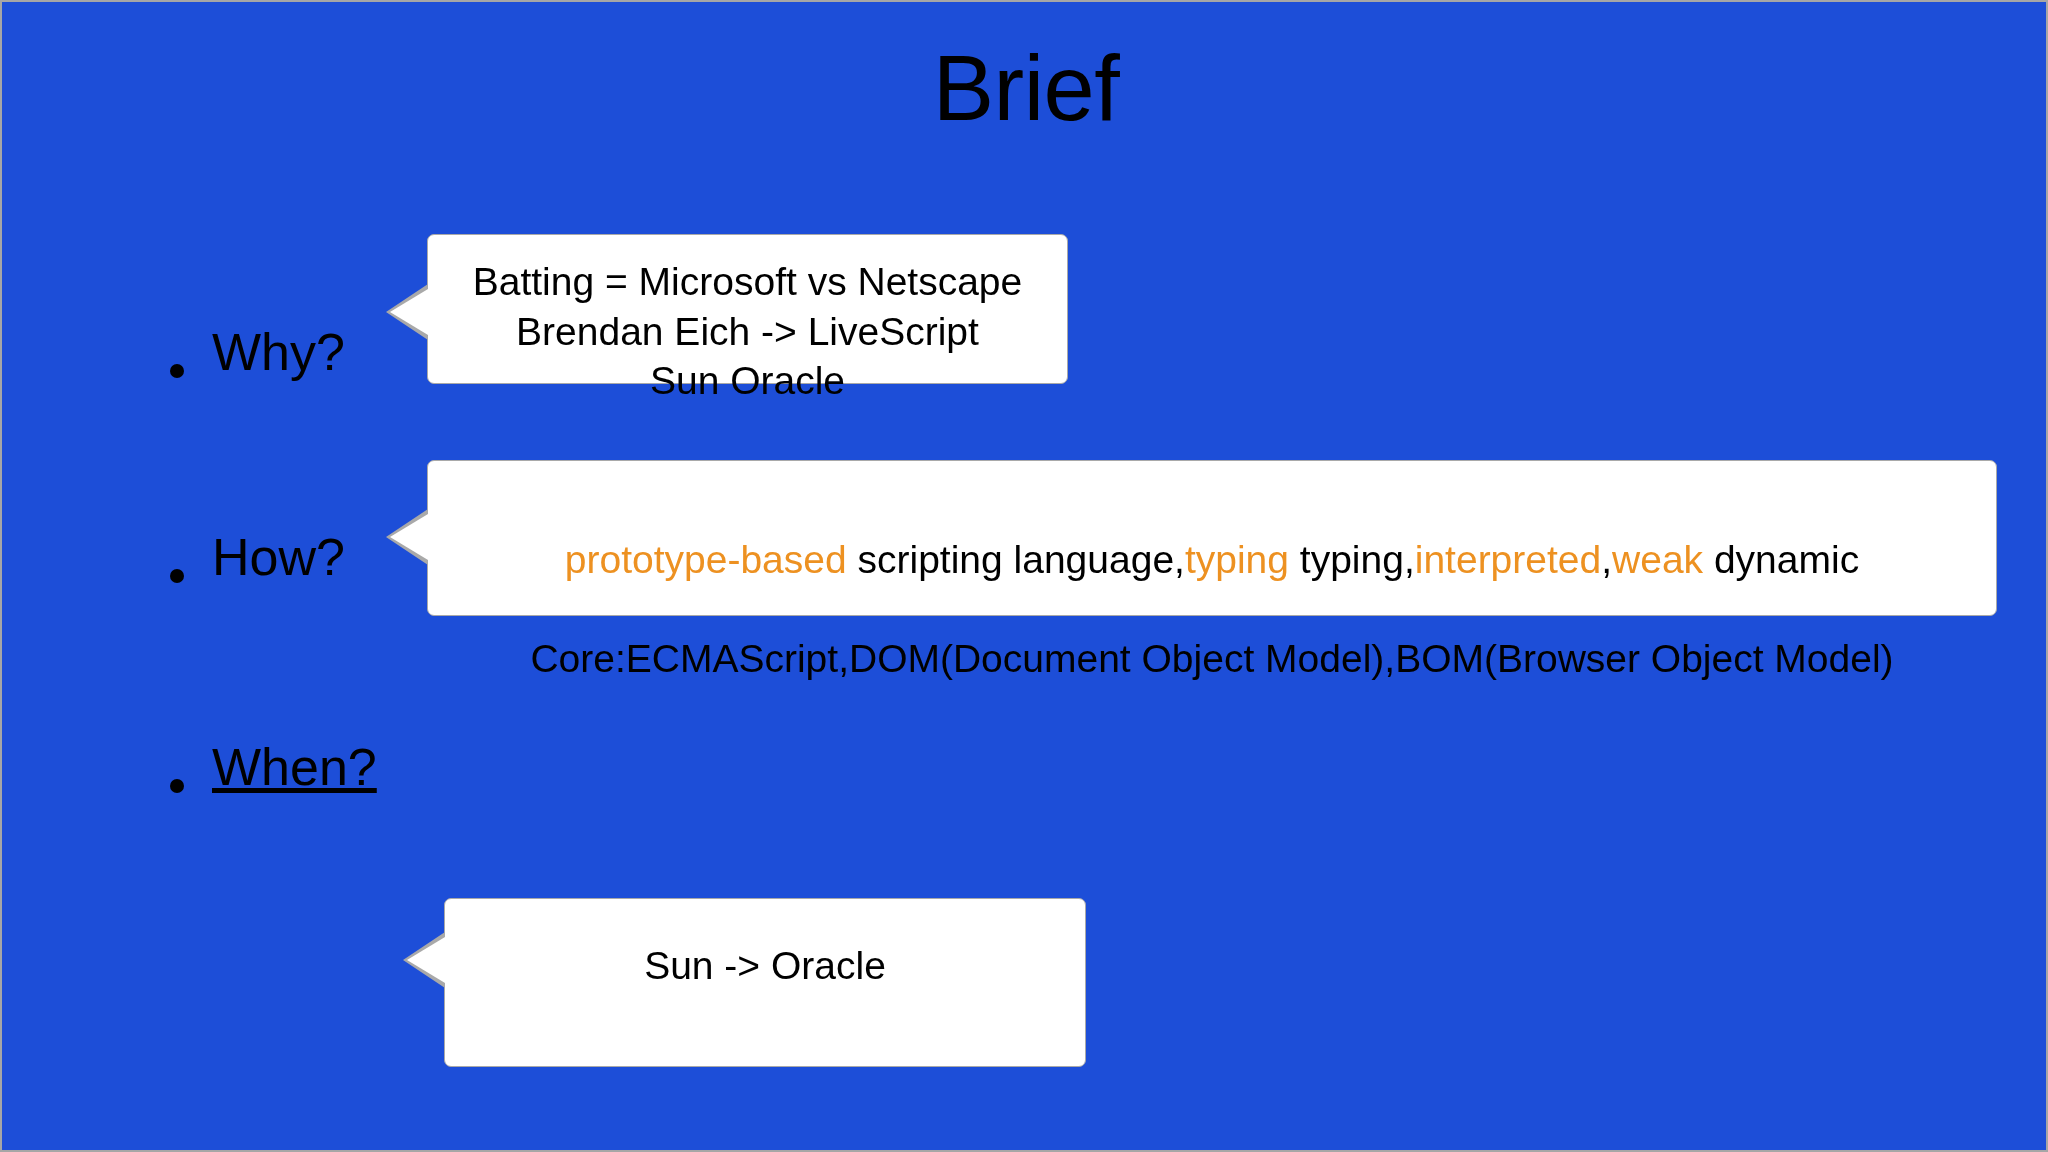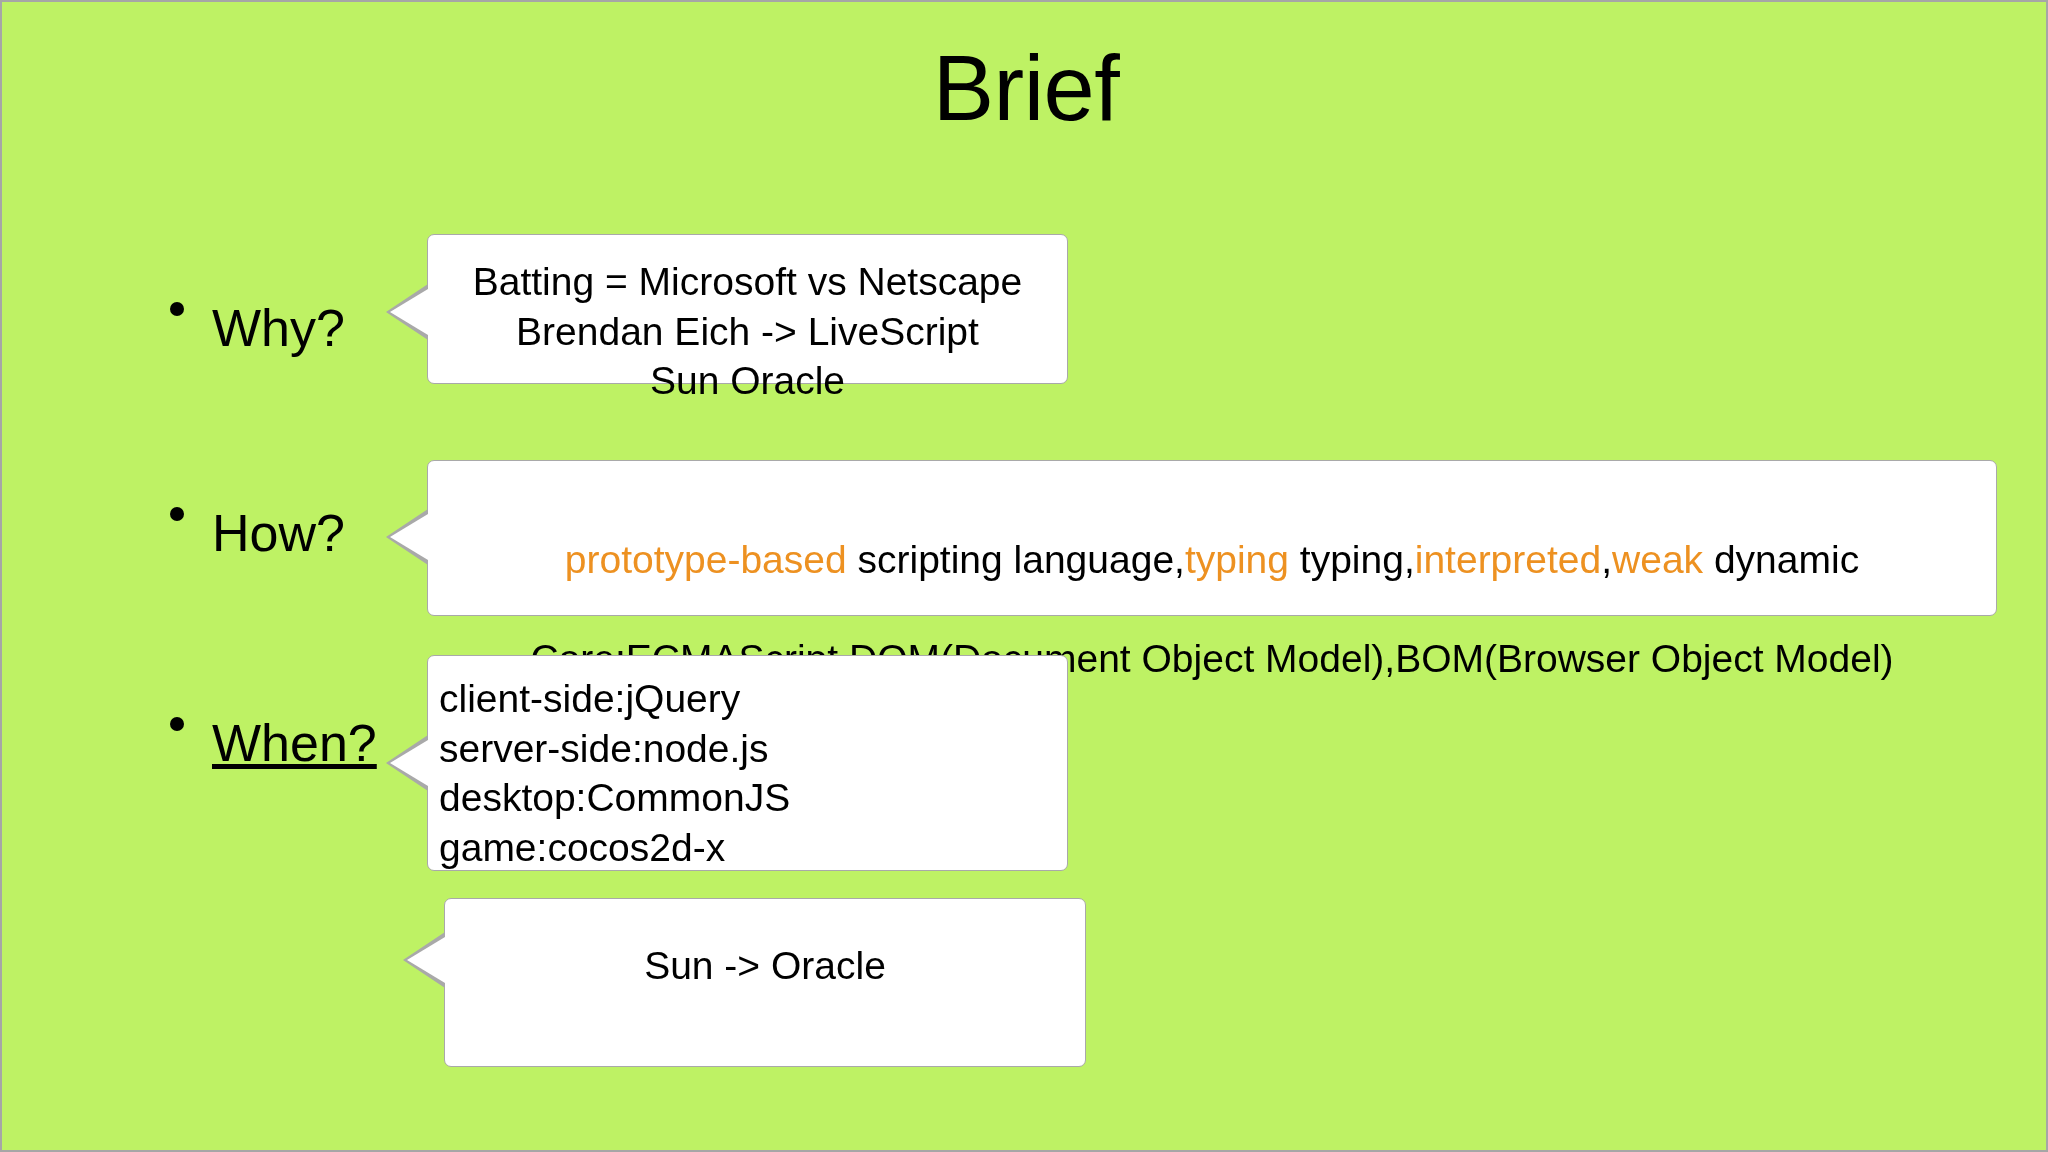--- a/index.html
+++ b/index.html
@@ -7,21 +7,21 @@
     padding: 0;
     background: #ffffff;
   }
   body {
     font-family: "Liberation Sans", sans-serif;
   }
   .slide {
     position: relative;
     width: 2048px;
     height: 1152px;
-    background: #bef264;
+    background: #1d4ed8;
     box-sizing: border-box;
     border: 2px solid #a6a6a6;
     overflow: hidden;
   }
 
   .slide-title {
     position: absolute;
     top: 38px;
     left: 0;
     width: 2048px;
@@ -30,22 +30,23 @@
     font-weight: 400;
     line-height: 1.05;
     color: #000000;
     letter-spacing: -0.5px;
   }
 
   
   .bullet-row {
     position: absolute;
     display: flex;
-    align-items: flex-start;
+    align-items: flex-end;
     white-space: nowrap;
+    margin-top: 24px;
   }
   .bullet-dot {
     width: 14px;
     height: 14px;
     border-radius: 50%;
     background: #000000;
     margin-right: 28px;
     flex: none;
   }
   .bullet-label {
@@ -203,28 +204,20 @@
     <div class="callout-text">
       <div><span class="hl">prototype-based</span><span> scripting language,</span><span class="hl">typing</span><span> typing,</span><span class="hl">interpreted</span><span>,</span><span class="hl">weak</span><span> dynamic</span></div>
       <div>Core:ECMAScript,DOM(Document Object Model),BOM(Browser Object Model)</div>
     </div>
   </div>
 
   <div class="bullet-row" id="row-when">
     <span class="bullet-dot"></span>
     <span class="bullet-label">When?</span>
   </div>
-  <div class="callout" id="box-when">
-    <span class="tail-outer"></span>
-    <span class="tail-inner"></span>
-    <div class="callout-text">client-side:jQuery
-server-side:node.js
-desktop:CommonJS
-game:cocos2d-x</div>
-  </div>
 
   <div class="callout" id="box-whose">
     <span class="tail-outer"></span>
     <span class="tail-inner"></span>
     <div class="callout-text">Sun -&gt; Oracle</div>
   </div>
 
 </div>
 
 </body></html>

